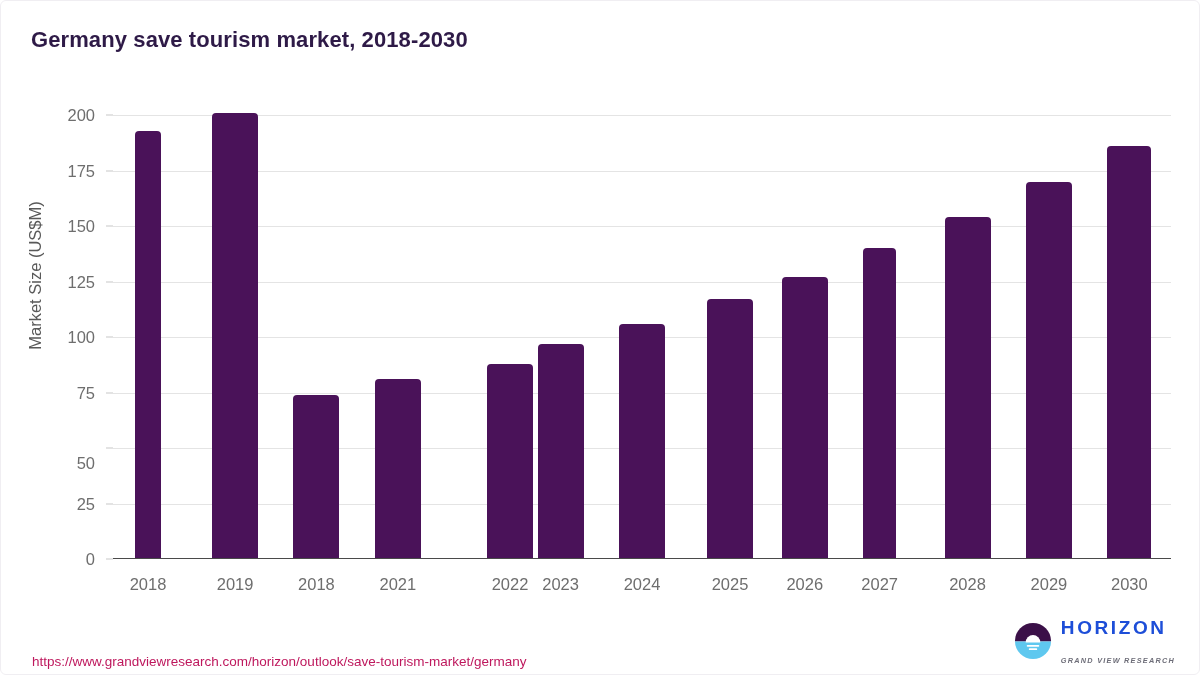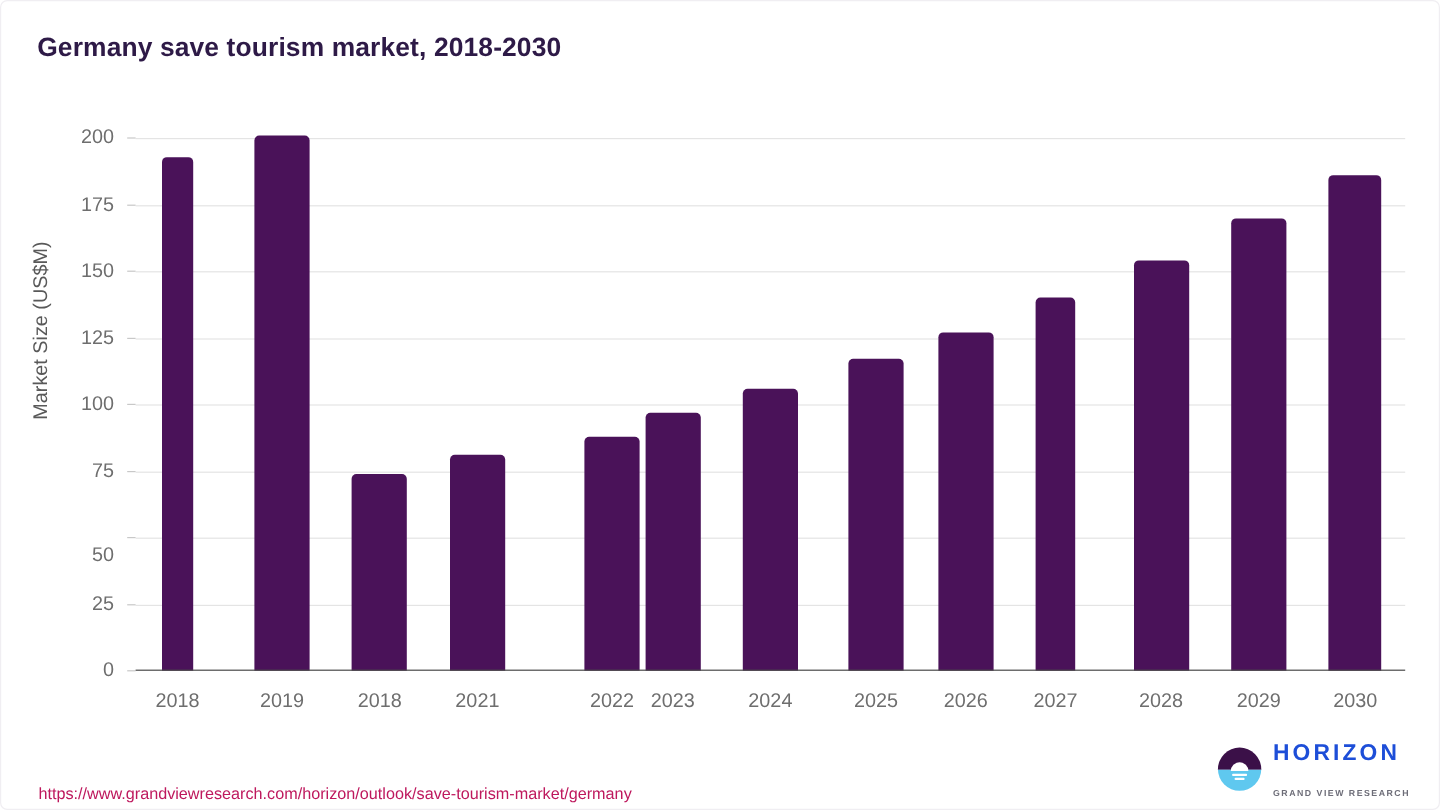--- a/index.html
+++ b/index.html
@@ -169,20 +169,21 @@
     line-height: 1;
   }
 
   #logo-tagline {
     font-size: 7.3px;
     font-weight: bold;
     color: #6d6d78;
     letter-spacing: 1.25px;
     margin-top: 20px;
     line-height: 1;
+    font-style: italic;
   }
 </style>
 </head>
 <body>
 
 <div id="canvas">
 
   <div id="chart-title">Germany save tourism market, 2018-2030</div>
 
   <div id="y-axis-title">Market Size (US$M)</div>

